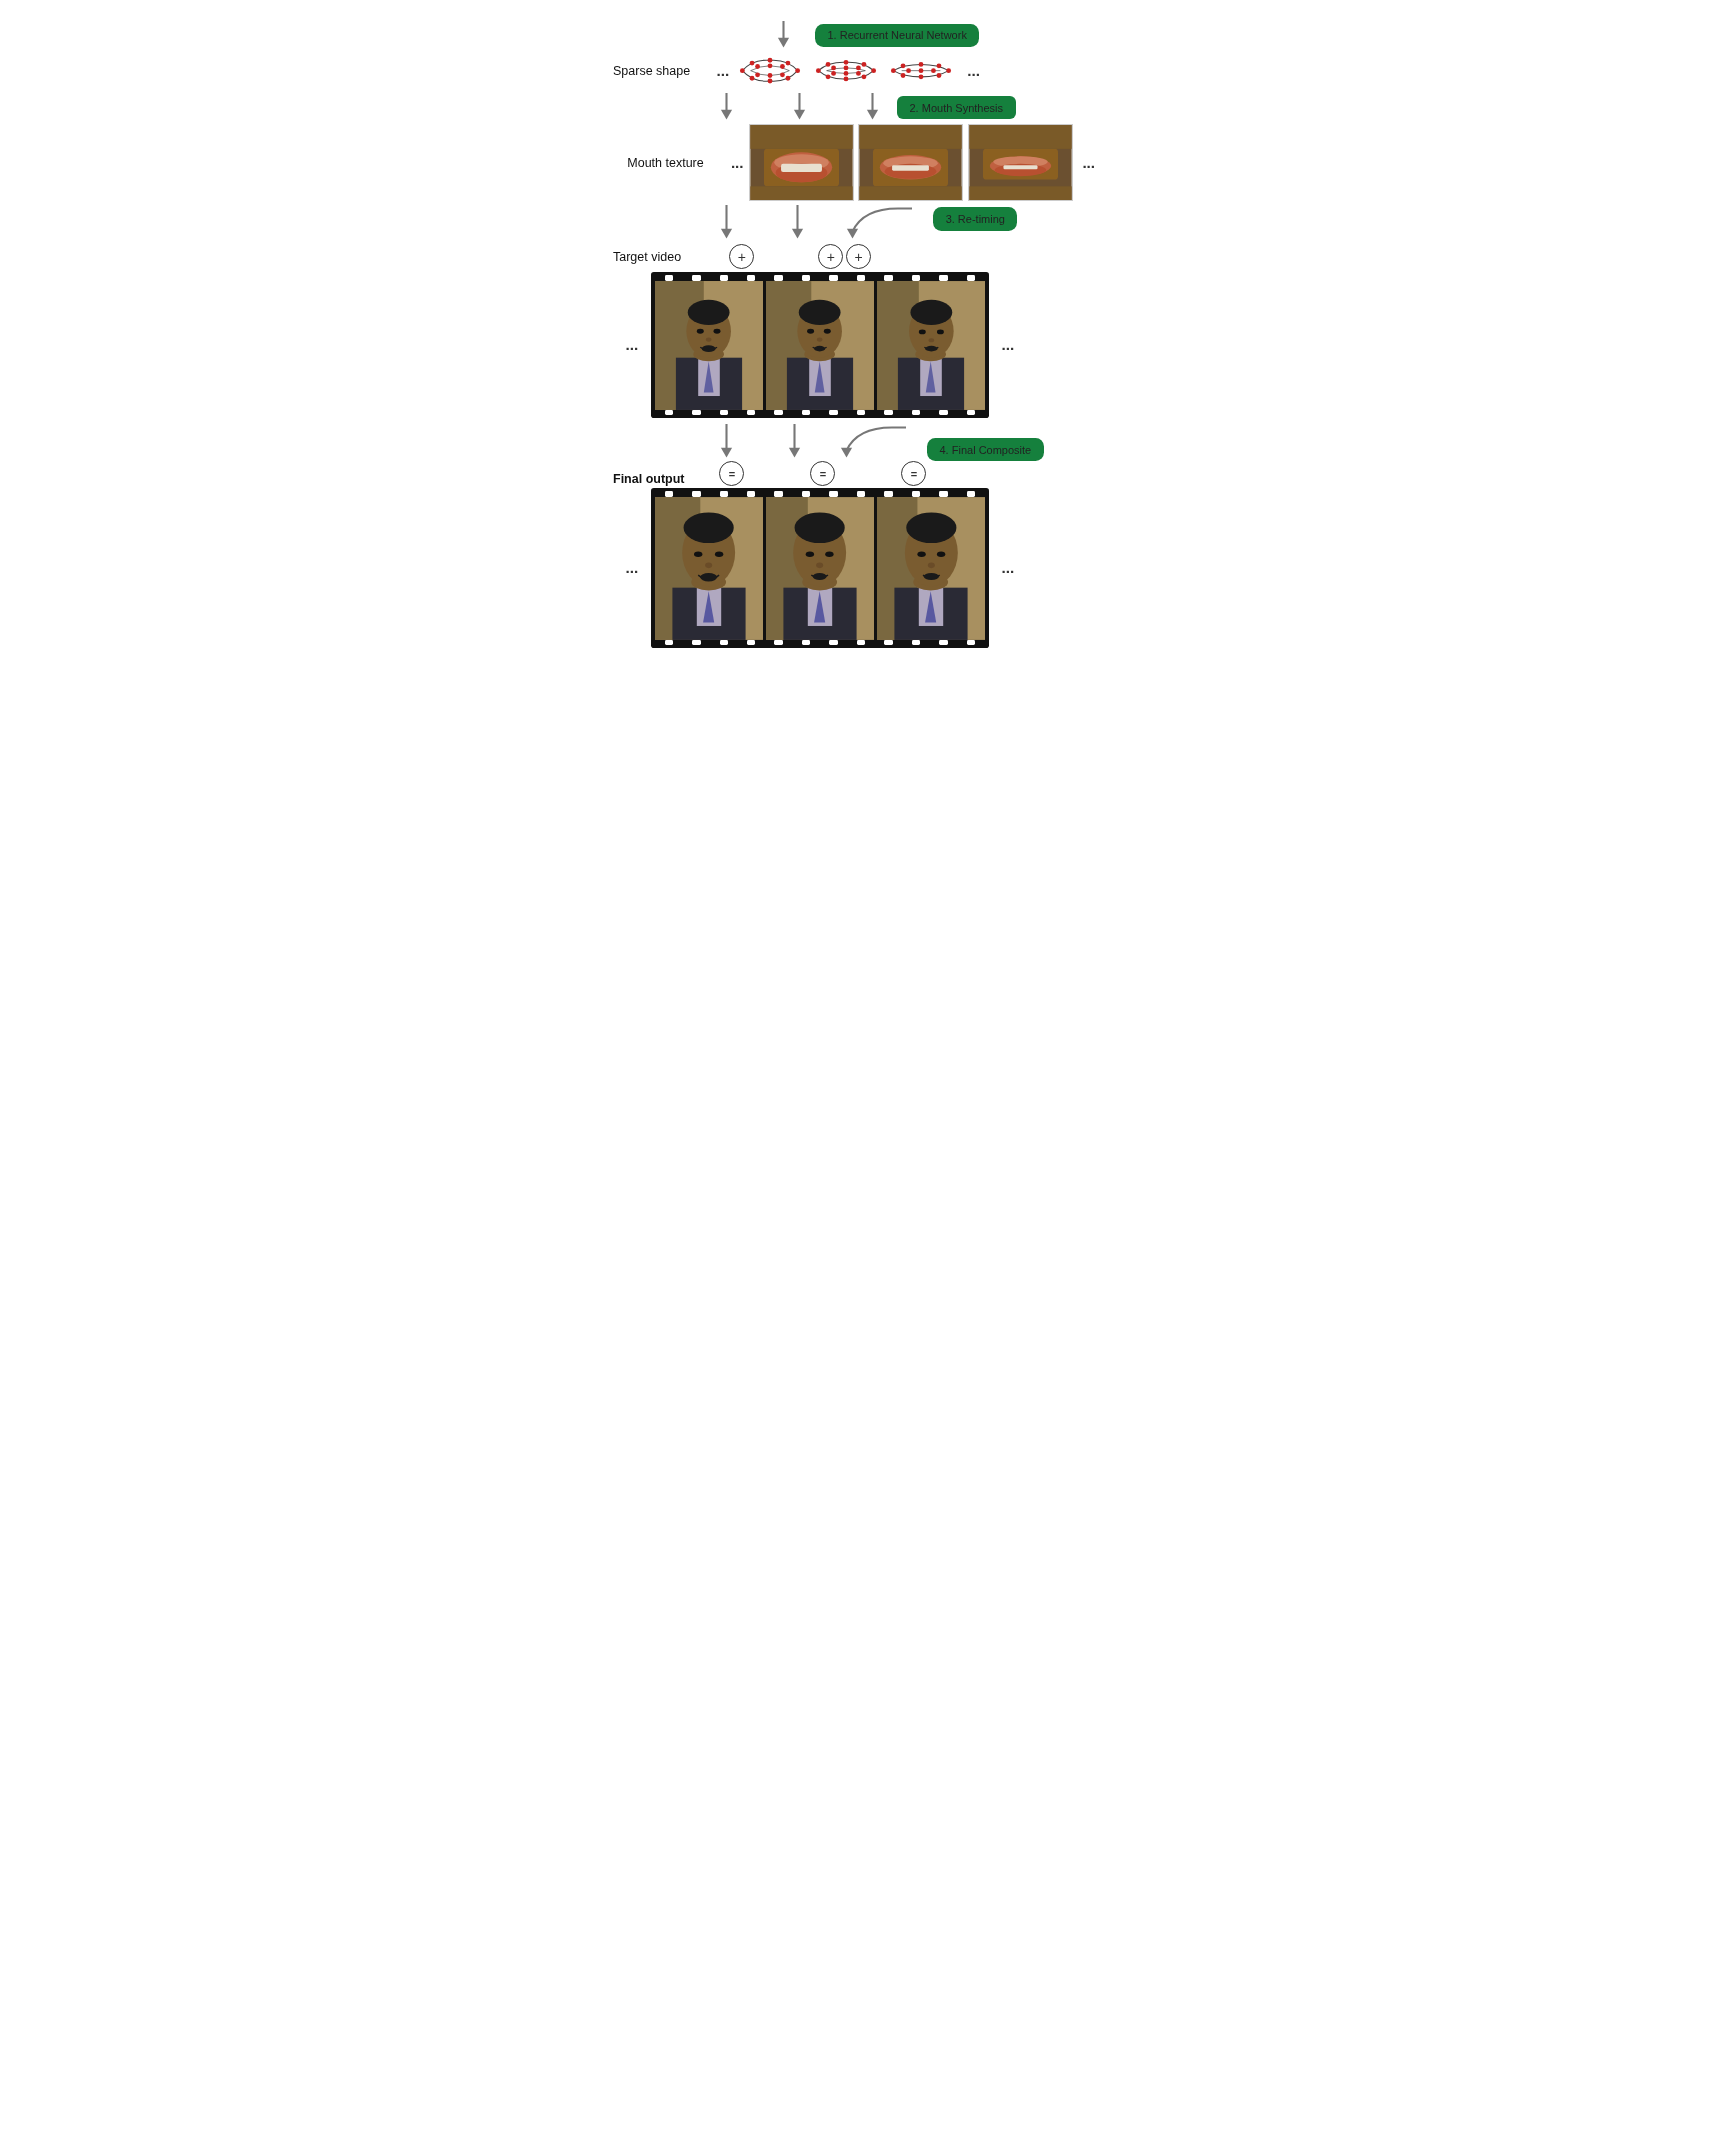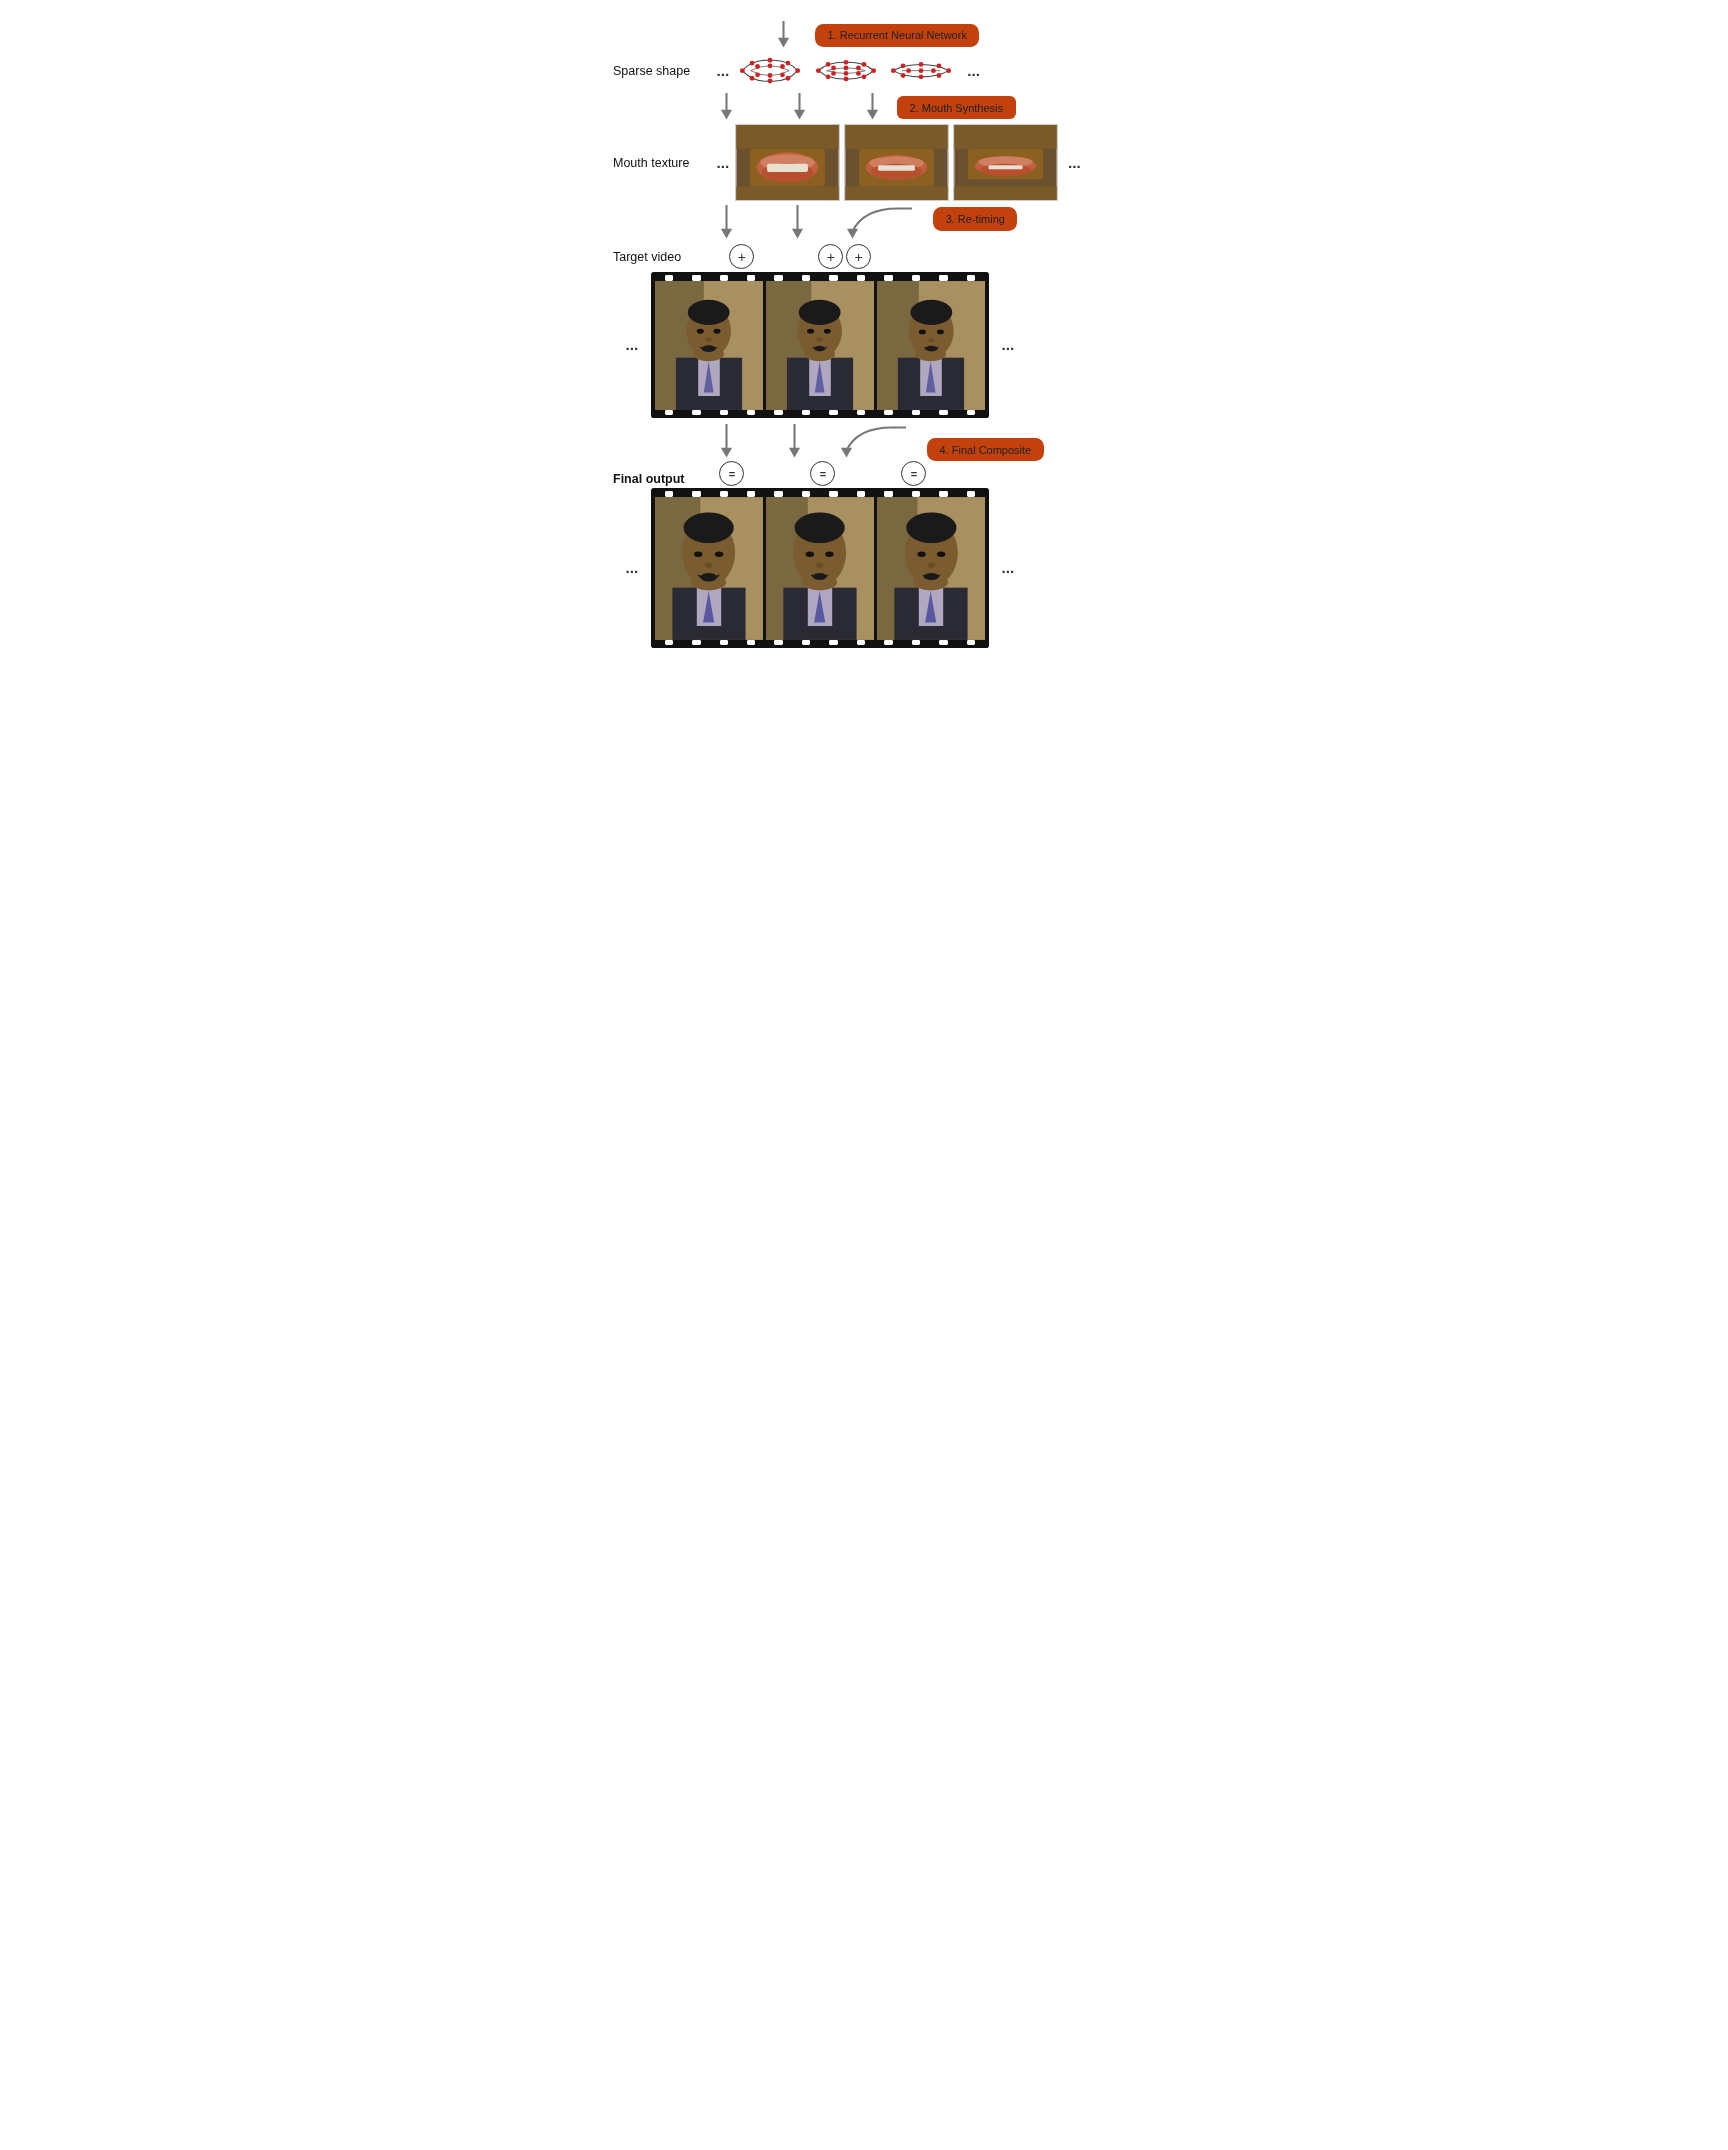--- a/index.html
+++ b/index.html
@@ -57,40 +57,41 @@
       align-items: center;
       margin-left: 7px;
     }
 
     .waveform-svg {
       display: block;
     }
 
     
     .step-bubble {
-      background: #c2410c;
+      background: #15803d;
       border-radius: 8.4px;
       padding: 5.6px 12.5px;
       font-size: 11px;
       color: #222;
       position: absolute;
       right: 0;
       white-space: nowrap;
     }
 
     
     .shapes-row {
       display: flex;
       align-items: center;
       margin-bottom: 3.5px;
     }
 
     
     .texture-row {
       margin-bottom: 3.5px;
+      justify-content: center;
     }
 
     .hole {
       width: 8.4px;
       height: 5.6px;
       background: #fff;
       border-radius: 1.4px;
     }
 
     

